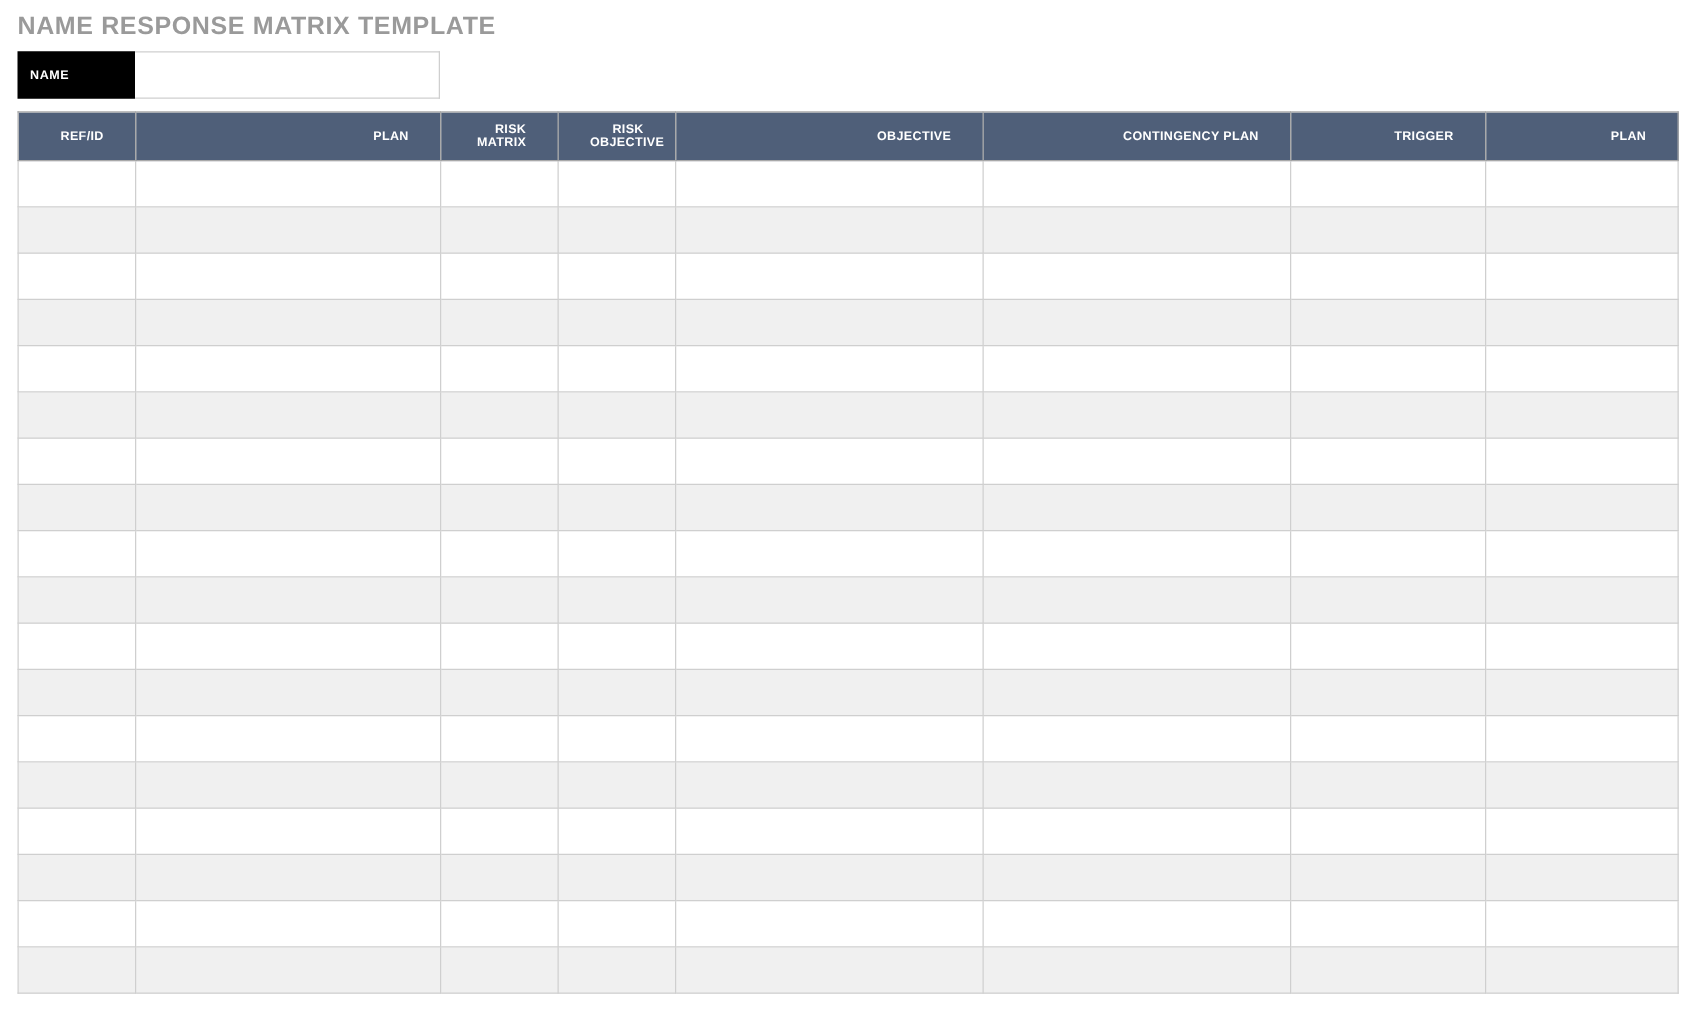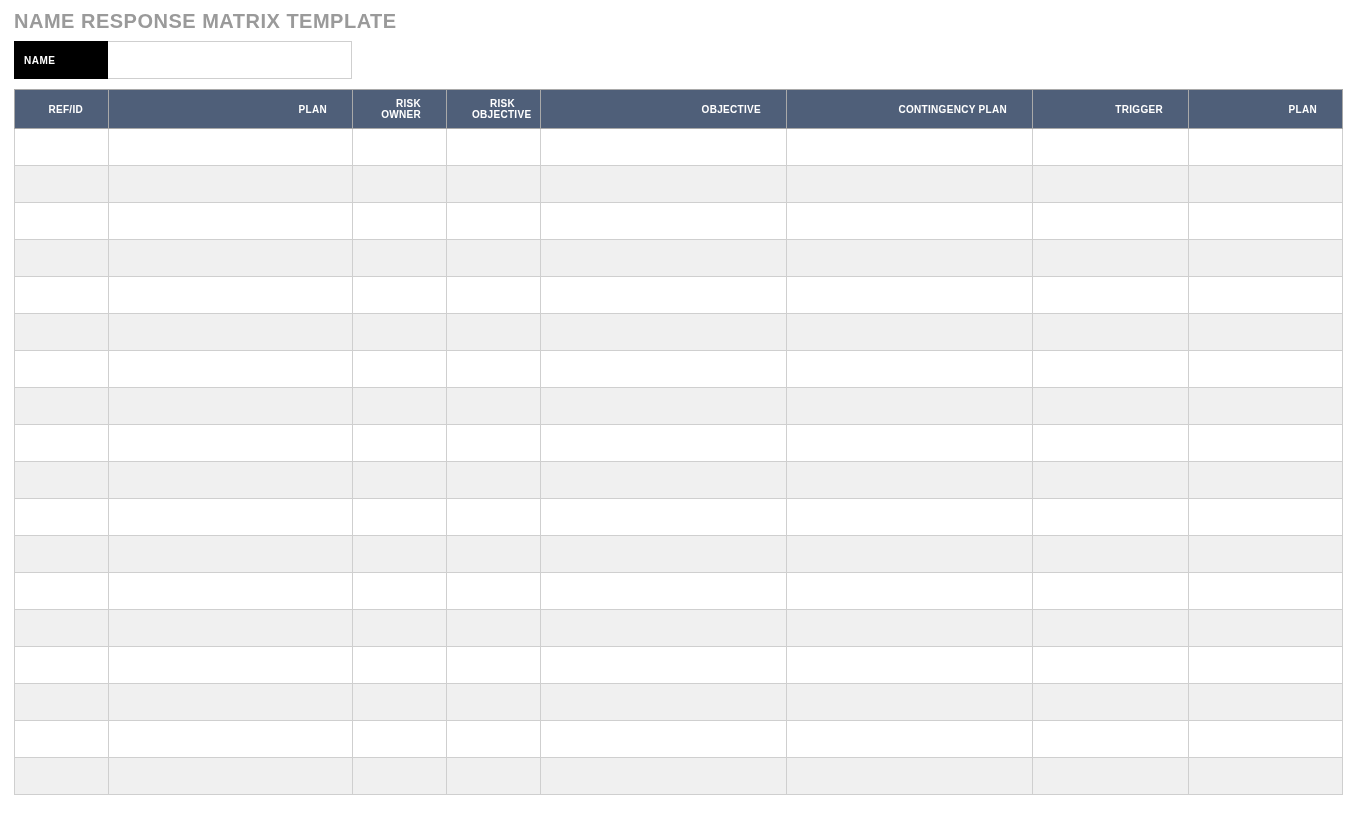--- a/index.html
+++ b/index.html
@@ -95,21 +95,21 @@
     <div class="meta-label">NAME</div>
     <input class="meta-input" value="" style="">
   </div>
 </div>
 
 <table class="matrix">
   <thead>
     <tr id="header-row">
         <th style="width: 94px;">REF/ID</th>
         <th style="width: 244px;">PLAN</th>
-        <th style="width: 94px;">RISK OWNER</th>
+        <th style="width: 94px;">RISK MATRIX</th>
         <th style="width: 94px;">RISK OBJECTIVE</th>
         <th style="width: 246px;">OBJECTIVE</th>
         <th style="width: 246px;">CONTINGENCY PLAN</th>
         <th style="width: 156px;">TRIGGER</th>
         <th style="width: 154px;">PLAN</th>
       </tr>
   </thead>
   <tbody id="body-rows">
       <tr>
         <td><input class="cell-input" style=""></td>

